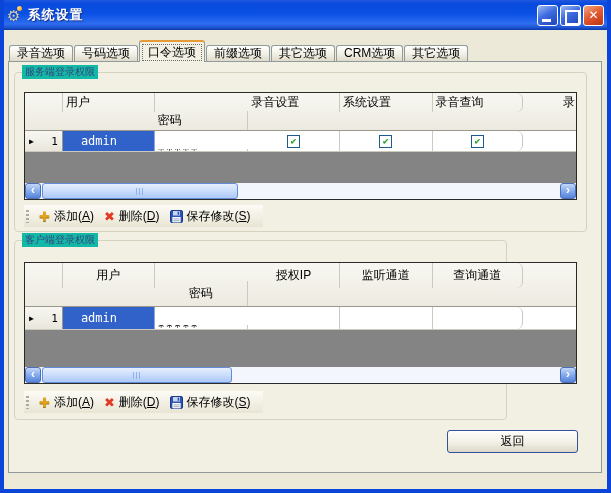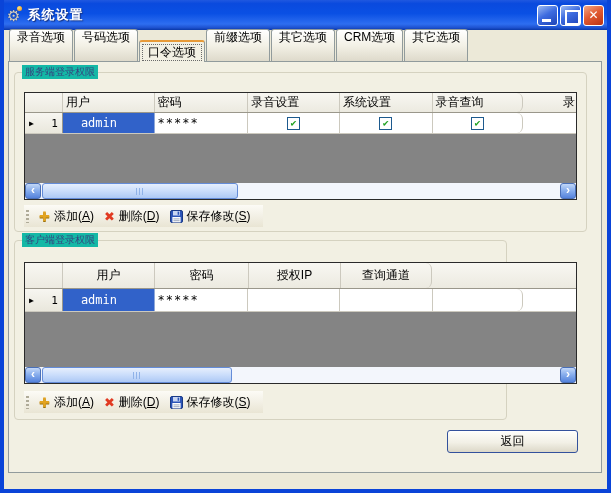--- a/index.html
+++ b/index.html
@@ -18,42 +18,42 @@
   .wbtn { position:relative; width:21px; height:21px; border:1px solid #fff; border-radius:3px; color:#fff;
     font-size:12px; font-weight:bold; text-align:center; line-height:18px; }
   .wbtn.minmax { background:linear-gradient(150deg,#9DBBF2 0%,#3E6CE0 45%,#1E44B8 100%); }
   .wbtn.close { background:linear-gradient(150deg,#F2A884 0%,#E25C34 45%,#BC3210 100%); }
   .wbtn.min::after { content:""; position:absolute; left:4px; bottom:3px; width:9px; height:3px; background:#fff; }
   .wbtn.max::after { content:""; position:absolute; left:4px; top:4px; width:11px; height:11px; border:2px solid #fff; }
 
   
   .client { position:absolute; left:0; right:0; top:30px; bottom:0; background:#ECE9D8; }
   .tabbar { position:absolute; left:5px; top:10px; height:22px; display:flex; align-items:flex-end; gap:1px; z-index:3; }
-  .tab { height:32px; line-height:15px; font-size:12px; padding:0 7px; background:linear-gradient(#FFFFFF,#F3F1E6 50%,#DEDACB);
+  .tab { height:16px; line-height:15px; font-size:12px; padding:0 7px; background:linear-gradient(#FFFFFF,#F3F1E6 50%,#DEDACB);
     border:1px solid #919B9C; border-bottom:none; border-radius:3px 3px 0 0; margin-bottom:1px; white-space:nowrap; }
   .tab.active { position:relative; height:22px; line-height:20px; margin-bottom:0; background:#F2F0E3; border-top:2px solid #E79A38; padding:0 8px; }
   .tab.active::after { content:""; position:absolute; left:2px; right:2px; top:2px; bottom:1px; border:1px dotted #6A6A6A; }
   .tabpage { position:absolute; left:4px; top:31px; width:594px; height:412px; border:1px solid #919B9C; background:#F2F0E3; z-index:1; }
 
   
   .gb { position:absolute; border:1px solid #D5D2C0; border-radius:4px; }
   .gb.server { left:5px; top:10px; width:573px; height:160px; }
   .gb.client-gb { left:5px; top:178px; width:493px; height:180px; }
   .gb-title { position:absolute; top:-8px; left:7px; background:#14b8a6; padding:0 3px; font-size:10px; line-height:14px; color:#36447E; }
 
   
   .grid { position:absolute; left:9px; width:553px; border:1px solid #2A2A2A; background:#848484; display:flex; flex-direction:column; }
   .grid.g1 { top:19px; height:108px; }
   .grid.g2 { top:21px; height:122px; }
   .ghead { display:flex; background:linear-gradient(#F8F7F2,#ECEAE0); border-bottom:1px solid #9A978B; }
   .hc { border-right:1px solid #CCC9BE; font-size:12px; overflow:hidden; white-space:nowrap; }
   .g1 .hc { height:19px; line-height:18px; padding-left:3px; text-align:left; }
   .g2 .hc { height:25px; line-height:24px; text-align:center; }
   .g1 .hc.clip { text-align:right; padding-right:1px; padding-left:0; }
-  .c0{width:38px;} .c1{width:92px;} .c2{width:94px;} .c3{width:92px;} .c4{width:93px;} .c5{width:91px;border-radius:6px;} .c6{width:53px; border-right:none;}
+  .c0{width:38px;} .c1{width:92px;} .c2{width:94px;margin-top:18px;} .c3{width:92px;} .c4{width:93px;} .c5{width:91px;border-radius:6px;} .c6{width:53px; border-right:none;}
   .grow { display:flex; background:#fff; border-bottom:1px solid #CCC9BE; }
   .g1 .grow { height:21px; } .g2 .grow { height:23px; }
   .rc { border-right:1px solid #CCC9BE; font-family:"DejaVu Sans Mono",monospace; font-size:12px; overflow:hidden; white-space:nowrap; display:flex; align-items:center; }
   .rc.c6 { border-right:none; }
   .sel { background:linear-gradient(#F7F6F1,#E9E7DC); border-right:1px solid #9A978B; justify-content:space-between; padding:0 4px; }
   .row-arrow { font-size:8px; color:#000; }
   .row-index { font-size:11px; }
   .cell-user { background:#3162C9; color:#fff; padding-left:18px; border-right-color:#8FA8D8; }
   .cell-pass { padding-left:3px; letter-spacing:1px; }
   .ckcell { justify-content:center; }
@@ -182,20 +182,21 @@
 
       <div class="gb client-gb">
         <span class="gb-title">客户端登录权限</span>
 
         <div class="grid g2">
           <div class="ghead">
             <div class="hc c0"></div>
             <div class="hc c1">用户</div>
             <div class="hc c2">密码</div>
             <div class="hc c3">授权IP</div>
+            <div class="hc c4">监听通道</div>
             <div class="hc c5">查询通道</div>
             <div class="hc c6"></div>
           </div>
           <div class="grow">
             <div class="rc c0 sel">
               <span class="row-arrow">▶</span>
               <span class="row-index">1</span>
             </div>
             <div class="rc c1 cell-user">admin</div>
             <div class="rc c2 cell-pass">*****</div>

